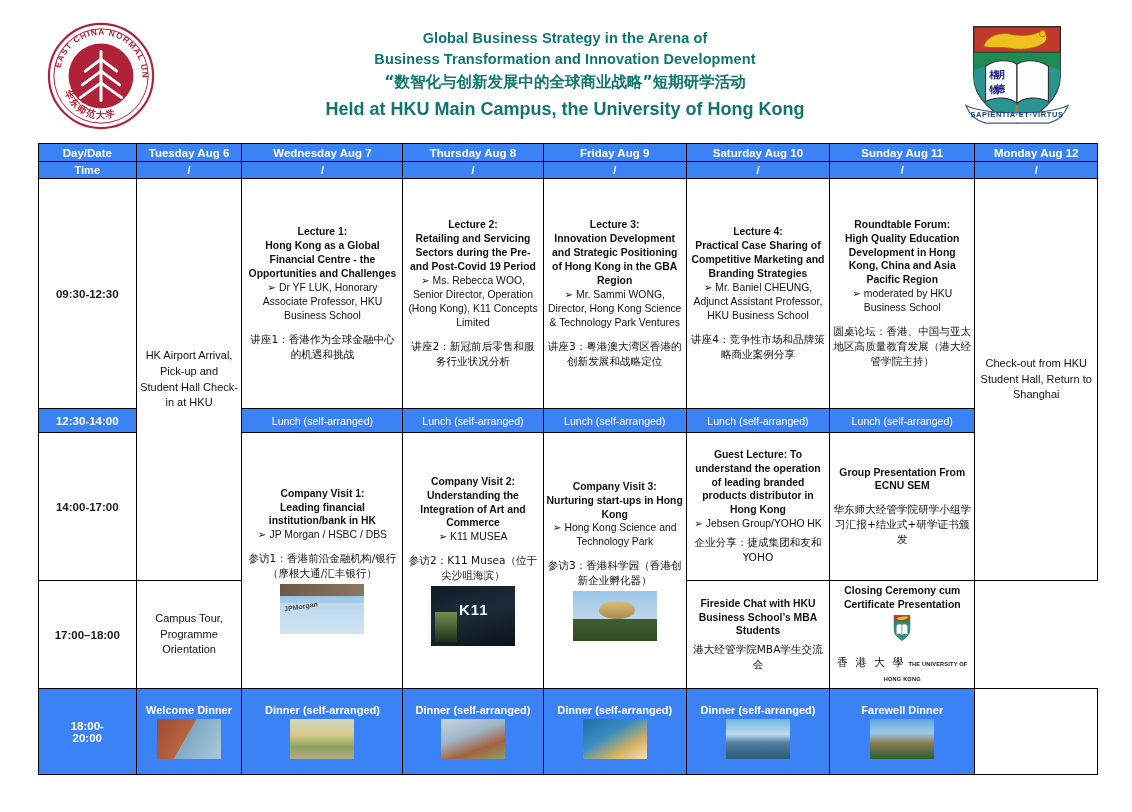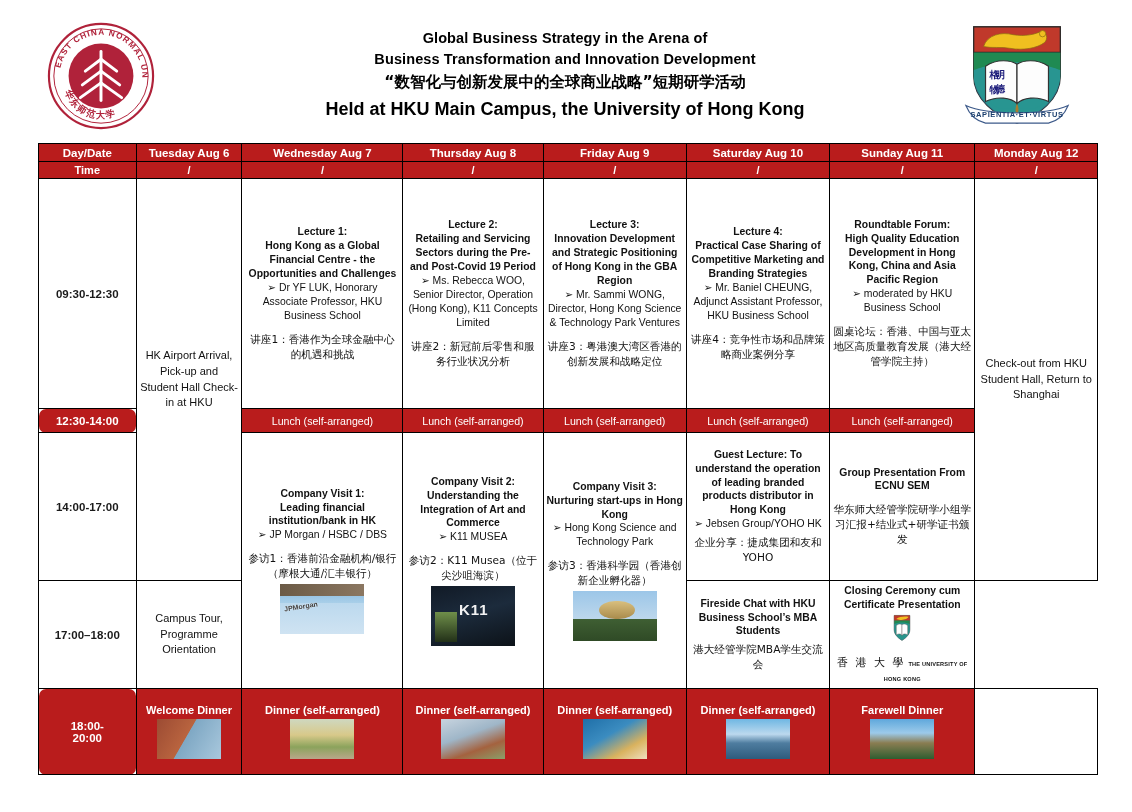--- a/index.html
+++ b/index.html
@@ -12,45 +12,45 @@
   }
   .page { position:relative; width:1132px; height:812px; }
 
   
   .header { position:relative; height:138px; }
   .logo-left  { position:absolute; left:42px;  top:20px; width:118px; height:112px; }
   .logo-right { position:absolute; left:958px; top:18px; width:118px; height:114px; }
 
   .titles {
     position:absolute; left:280px; top:28px; width:570px;
-    text-align:center; color:#000000;
+    text-align:center; color:#0f766e;
   }
   .t-en { font-size:14.5px; font-weight:bold; line-height:1.45; letter-spacing:.1px; }
   .t-cn { font-size:15.5px; font-weight:bold; line-height:1.5; margin-top:1px;
           font-family:"DejaVu Sans", sans-serif; }
   .t-sub { font-size:18px; font-weight:bold; line-height:1.55; margin-top:2px; }
 
   
   table.sched {
     position:absolute; left:38px; top:143px;
     width:1060px;
     border-collapse:collapse;
     table-layout:fixed;
   }
   table.sched td {
     border:1.5px solid #000;
     vertical-align:middle;
     text-align:center;
     padding:2px 3px;
   }
-  .navy { background:#b91c1c; color:#ffffff; }
+  .navy { background:#3b82f6; color:#ffffff; }
   .hdr  { font-size:11.5px; font-weight:bold; height:18px; padding:2px 1px; }
   .hdr2 { font-size:11px;  font-weight:bold; height:17px; }
   .timecell { font-size:11.5px; font-weight:bold; color:#1a1a1a; }
-  .timecell.navy { color:#fff;border-radius:7px; }
+  .timecell.navy { color:#fff; }
 
   .sess { font-size:10.4px; line-height:1.34; color:#111; }
   .sess .en { font-weight:bold; display:block; }
   .sess .who { display:block; font-weight:normal; }
   .sess .cn { display:block; margin-top:9px; font-weight:normal;
               font-family:"DejaVu Sans", sans-serif; font-size:10.6px; line-height:1.42; }
   .sess .cn.tight { margin-top:4px; }
   .plain { font-size:11px; line-height:1.45; color:#111; font-weight:normal; }
   .meal  { font-size:10.6px; font-weight:normal; }
   .dinner-lbl { font-size:11px; font-weight:bold; display:block; margin-bottom:2px; }

